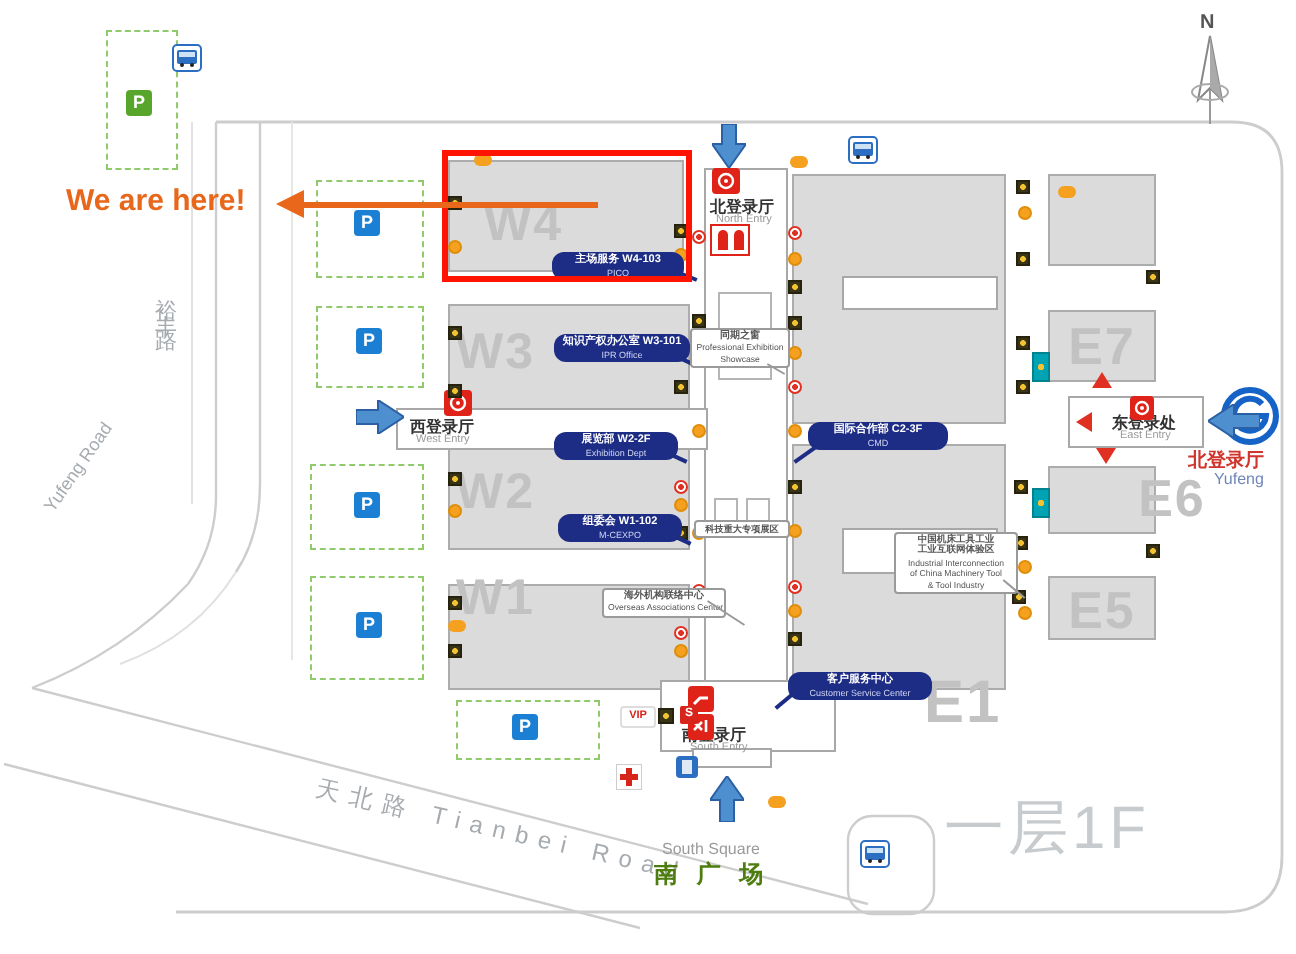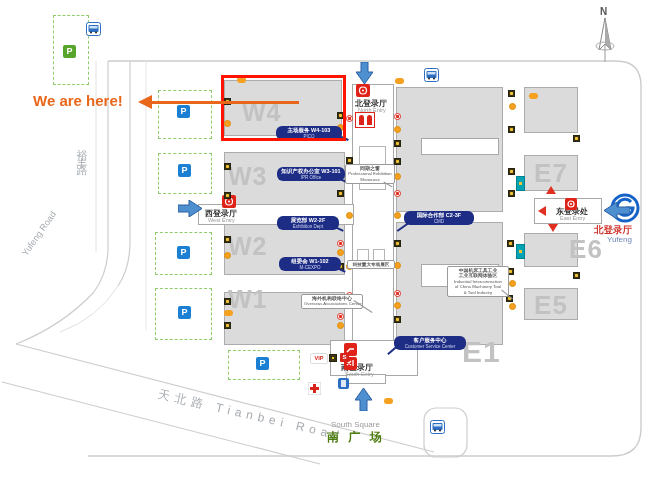--- a/index.html
+++ b/index.html
@@ -67,20 +67,21 @@
     <path d="M16,344 L434,452" fill="none" stroke="#CDCDCD" stroke-width="1.2"></path>
     <path d="M2,382 L320,464" fill="none" stroke="#CDCDCD" stroke-width="1.2"></path>
     <path d="M94,292 Q62,326 16,344" fill="none" stroke="#CDCDCD" stroke-width="1.2"></path>
     <path d="M118,286 Q98,318 60,332" fill="none" stroke="#E0E0E0" stroke-width="1"></path>
     <rect x="424" y="408" width="43" height="49" rx="12" fill="none" stroke="#CDCDCD" stroke-width="1.2"></rect>
   </svg>
 
   <div class="roadtext" style="left:74px;top:140px;writing-mode:vertical-rl;letter-spacing:8px;font-size:11px;">裕丰路</div>
   <div class="roadtext" style="left:20px;top:252px;font-size:9px;transform:rotate(-55deg);transform-origin:0 0;white-space:nowrap;">Yufeng Road</div>
   <div class="roadtext" style="left:160px;top:386px;font-size:12px;letter-spacing:5px;transform:rotate(13deg);transform-origin:0 0;white-space:nowrap;">天北路 Tianbei Road</div>
+  <div class="abs" style="left:472px;top:394px;font-size:30px;color:#C8CBCD;letter-spacing:2px;z-index:1;">一层1F</div>
 
   <div class="pbox" style="left:53px;top:15px;width:34px;height:68px;"></div>
   <div class="pbox" style="left:158px;top:90px;width:52px;height:47px;"></div>
   <div class="pbox" style="left:158px;top:153px;width:52px;height:39px;"></div>
   <div class="pbox" style="left:155px;top:232px;width:55px;height:41px;"></div>
   <div class="pbox" style="left:155px;top:288px;width:55px;height:50px;"></div>
   <div class="pbox" style="left:228px;top:350px;width:70px;height:28px;"></div>
   <div class="picon green" style="left:63px;top:45px;">P</div>
   <div class="picon" style="left:177px;top:105px;">P</div>
   <div class="picon" style="left:178px;top:164px;">P</div>

